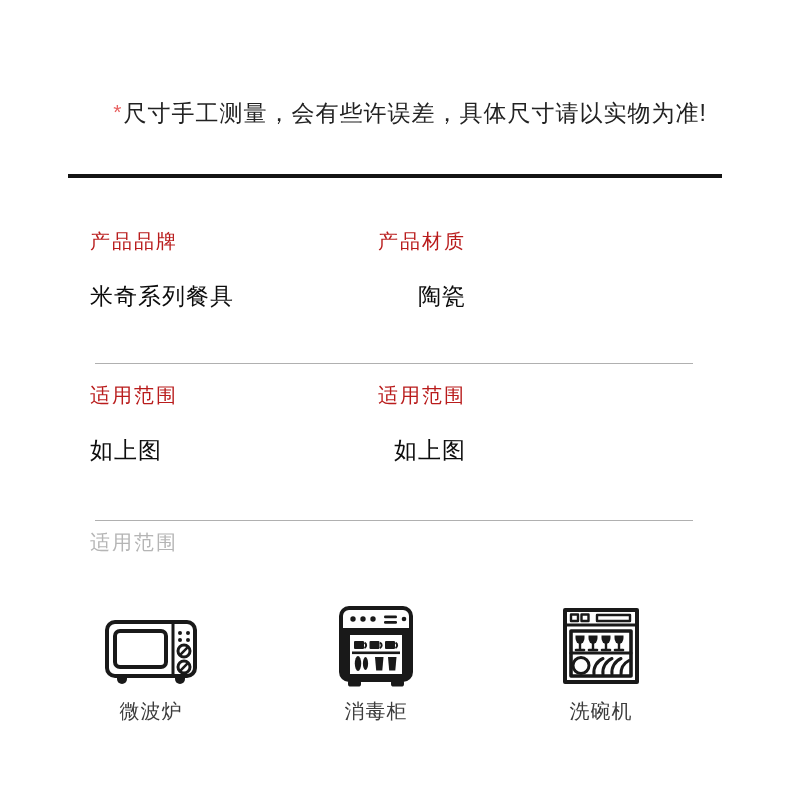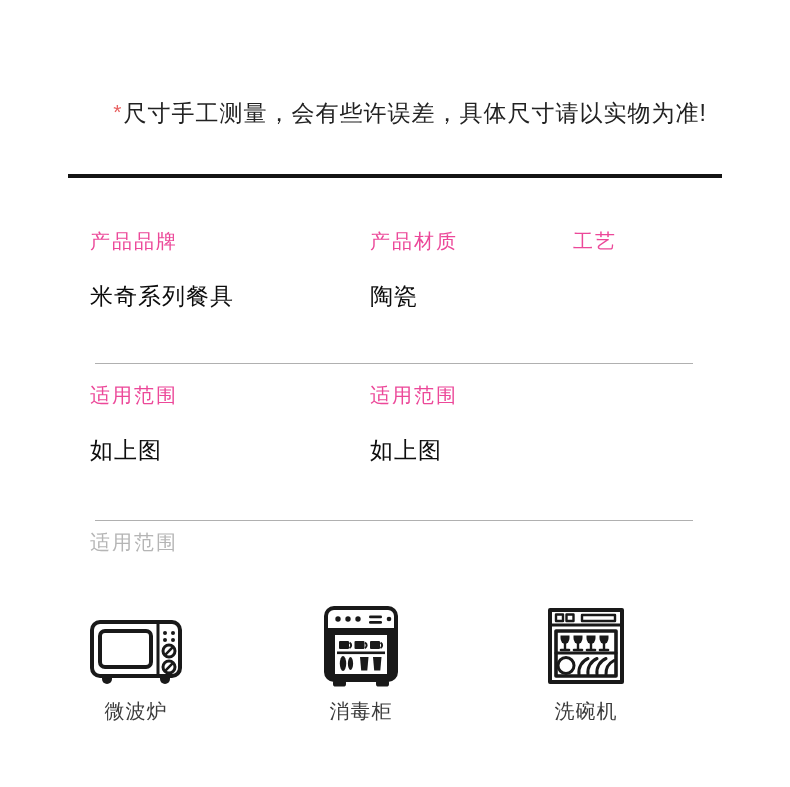--- a/index.html
+++ b/index.html
@@ -10,33 +10,33 @@
   
   .notice{
     position:absolute;top:97px;left:15px;width:100%;text-align:center;
     font-size:23px;line-height:30px;color:#222222;letter-spacing:1px;font-weight:400;
   }
   .notice .star{color:#e86060;font-size:21px;margin-right:1px;vertical-align:2px;}
   
   .rule{position:absolute;left:68px;top:174px;width:654px;height:4px;background:#141414;}
   
   .cell{position:absolute;}
-  .cell .label{font-size:20px;line-height:26px;color:#ec4899;letter-spacing:2px;}
+  .cell .label{font-size:20px;line-height:26px;color:#b91c1c;letter-spacing:2px;}
   .cell .value{font-size:23px;line-height:30px;color:#0d0d0d;letter-spacing:1px;margin-top:29px;font-weight:500;font-family:Liberation Mono, monospace;}
   .r1{top:228px;} .r2{top:382px;}
-  .c1{left:90px;} .c2{left:370px;} .c3{left:573px;}
+  .c1{left:90px;} .c2{left:378px;text-align:right;} .c3{left:573px;}
   .divider{position:absolute;left:95px;width:598px;height:1px;background:#b0b0b0;}
   .div1{top:363px;} .div2{top:520px;}
   
   .scope-label{
     position:absolute;left:90px;top:529px;font-size:20px;line-height:26px;
     color:#b5b5b5;letter-spacing:2px;
   }
   .icons{
-    position:absolute;left:83px;top:600px;width:556px;
+    position:absolute;left:98px;top:600px;width:556px;
     display:flex;justify-content:space-between;gap:9px;
   }
   .app{display:flex;flex-direction:column;align-items:center;width:106px;}
   .icon-box{height:87px;display:flex;align-items:flex-end;justify-content:center;}
   .app .name{margin-top:11px;font-size:20px;color:#3c3c3c;letter-spacing:1px;}
   svg{display:block;}
   .ln{stroke:#191919;fill:none;stroke-linecap:round;stroke-linejoin:round;}
   .fl{fill:#191919;stroke:none;}
 </style>
 </head>
@@ -52,21 +52,20 @@
 
   <div class="cell r1 c1">
     <div class="label">产品品牌</div>
     <div class="value">米奇系列餐具</div>
   </div>
   <div class="cell r1 c2">
     <div class="label">产品材质</div>
     <div class="value">陶瓷</div>
   </div>
   <div class="cell r1 c3">
-    <div class="label">工艺</div>
   </div>
 
   <div class="divider div1"></div>
 
   <div class="cell r2 c1">
     <div class="label">适用范围</div>
     <div class="value">如上图</div>
   </div>
   <div class="cell r2 c2">
     <div class="label">适用范围</div>

